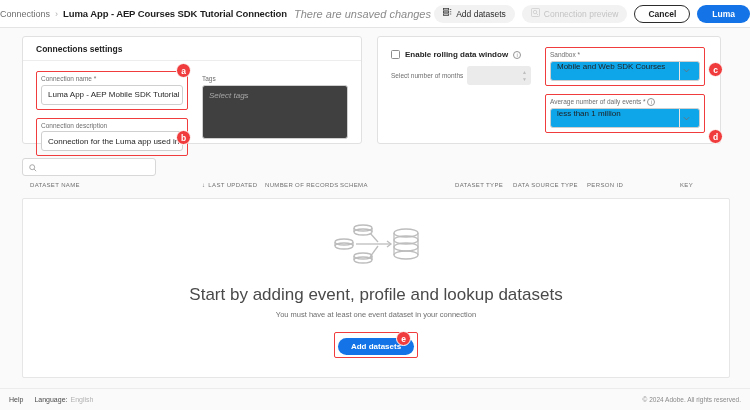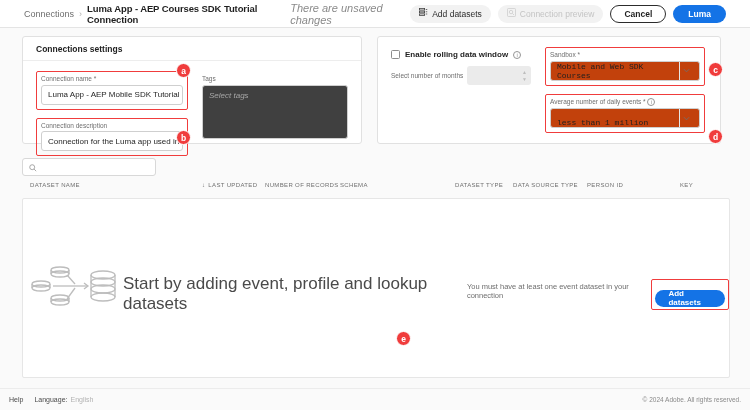--- a/index.html
+++ b/index.html
@@ -8,21 +8,21 @@
     background: #ffffff;
     font-family: "Liberation Sans", sans-serif;
     overflow: hidden;
   }
   #app { position: relative; width: 750px; height: 410px; background: #fafafa; }
 
   
   .topbar {
     position: absolute; top: 0; left: 0; width: 750px; height: 28px;
     background: #ffffff; border-bottom: 1px solid #e4e4e4;
-    display: flex; align-items: center; padding: 0 24px;
+    display: flex; align-items: center; padding: 0 0;
   }
   .crumb-link { font-size: 9px; color: #6e6e6e; }
   .crumb-sep { font-size: 9px; color: #b0b0b0; margin: 0 5px; }
   .crumb-current { font-size: 9.5px; font-weight: bold; color: #1f1f1f; letter-spacing: -0.1px;}
   .unsaved { font-size: 11px; font-style: italic; color: #8a8a8a; margin-left: 7px; }
   .topbar-right { margin-left: auto; display: flex; align-items: center; gap: 7px; }
 
   .btn { font-size: 8.5px; border-radius: 11px; height: 18px; display: inline-flex;
          align-items: center; justify-content: center; white-space: nowrap; }
   .btn-quiet { background: #f2f2f2; color: #2c2c2c; padding: 0 9px; gap: 4px; border: none; }
@@ -46,24 +46,23 @@
     display: flex; align-items: center; padding: 0 6px; font-size: 8px; color: #1f1f1f;
     overflow: hidden; white-space: nowrap;
   }
   .txtarea {
     height: 54px; border: 1px solid #cfcfcf; border-radius: 3px; background: #404040;
     padding: 5px 6px; font-size: 8px; color: #a6a6a6; font-style: italic;
   }
   .hl { border: 1.4px solid #f03c3c; border-radius: 2px; padding: 3px 4px 4px 4px; }
 
   .select {
-    height: 20px; border: 1px solid #cfcfcf; border-radius: 3px; background: #c2410c;
-    display: flex; align-items: flex-end; padding: 0 6px; font-size: 8px; color: #1f1f1f;
+    height: 20px; border: 1px solid #cfcfcf; border-radius: 3px; background: #0ea5e9;
+    display: flex; align-items: flex-start; padding: 0 6px; font-size: 8px; color: #1f1f1f;
     justify-content: space-between;
-    font-family: Liberation Mono, monospace;
   }
   .chev { width: 14px; height: 18px; border-left: 1px solid #e6e6e6; display:flex; align-items:center; justify-content:center; }
 
   .checkrow { display: flex; align-items: center; gap: 5px; }
   .cbox { width: 9px; height: 9px; border: 1px solid #8d8d8d; border-radius: 1.5px; background: #fff; }
   .checklabel { font-size: 8px; color: #1f1f1f; font-weight: bold; }
   .infoi { width: 8px; height: 8px; border: 1px solid #959595; border-radius: 50%;
            font-size: 6px; line-height: 7px; text-align: center; color: #959595; }
   .stepper { height: 19px; width: 78px; background: #ebebeb; border-radius: 3px;
              display: flex; align-items: center; justify-content: flex-end; padding-right: 4px; }
@@ -77,21 +76,21 @@
   }
   .thead { position: absolute; top: 182px; left: 22px; width: 708px; height: 14px; }
   .th { position: absolute; font-size: 6px; color: #707070; letter-spacing: 0.35px;
         text-transform: uppercase; white-space: nowrap; top: 0; }
 
   .tablebody {
     position: absolute; top: 198px; left: 22px; width: 708px; height: 180px;
     background: #ffffff; border: 1px solid #e6e6e6; border-radius: 2px;
   }
   .empty { position: absolute; top: 0; left: 0; width: 100%; height: 100%;
-           display: flex; flex-direction: row; align-items: center; justify-content: center; gap: 0; }
+           display: flex; flex-direction: column; align-items: center; justify-content: center; gap: 0; }
   .empty-title { font-size: 17px; color: #4a4a4a; margin-top: 12px; font-weight: normal; }
   .empty-sub { font-size: 7.5px; color: #6e6e6e; margin-top: 5px; }
   .empty-btn-wrap { margin-top: 13px; position: relative; }
   .btn-add-empty { background: #1473e6; color: #fff; font-size: 8px; font-weight: bold;
                    height: 17px; border-radius: 10px; padding: 0 13px; display: inline-flex;
                    align-items: center; justify-content: center; border: none; }
 
   
   .footer { position: absolute; bottom: 0; left: 0; width: 750px; height: 22px;
             background: #fafafa; border-top: 1px solid #ececec;

